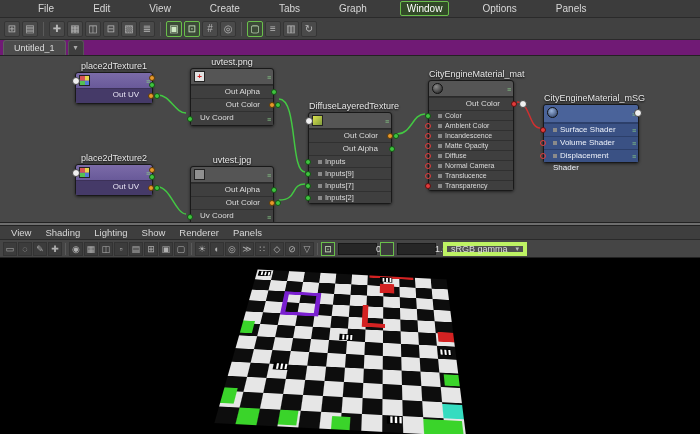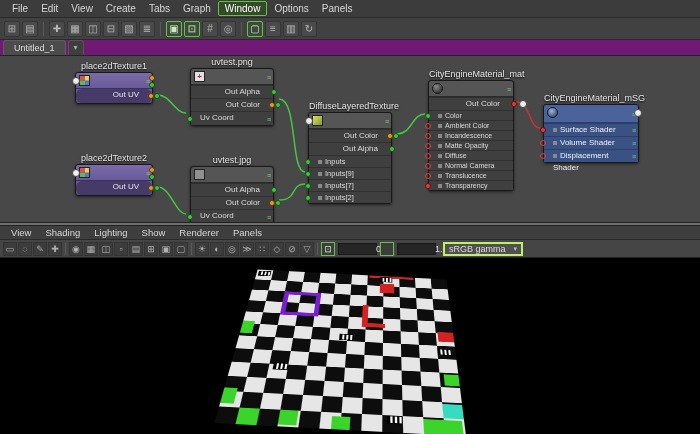--- a/index.html
+++ b/index.html
@@ -2,21 +2,21 @@
 <html><head>
 <meta charset="utf-8">
 <style>
   * { box-sizing: border-box; margin: 0; padding: 0; }
   html,body { width:700px; height:434px; overflow:hidden; }
   body { font-family:"Liberation Sans", sans-serif; background:#3a3a3a; }
   .app { position:relative; width:700px; height:434px; background:#3a3a3a; }
 
   
   .menubar { height:18px; background:#3c3c3c; border-bottom:1px solid #2a2a2a; display:flex; align-items:center; padding-left:6px; gap:1px; }
-  .menu-item { font-size:10px; color:#d8d8d8; padding:1px 6px; border-radius:2px; }
+  .menu-item { font-size:10px; color:#d8d8d8; padding:1px 6px; border-radius:2px;margin-left:26px; }
   .menu-item.highlighted { border:1px solid #6abf4b; background:#324a28; color:#fff; }
 
   
   .toolbar { height:22px; background:#414141; border-bottom:1px solid #2a2a2a; display:flex; align-items:center; padding-left:4px; gap:2px; }
   .tb-icon { width:16px; height:16px; background:#4a4a4a; border:1px solid #353535; color:#b8b8b8; font-size:10px; line-height:14px; text-align:center; border-radius:2px; }
   .tb-icon.hl { border:1px solid #6abf4b; background:#3c4a38; color:#cfe8c4; }
   .tb-sep { width:1px; height:14px; background:#5a5a5a; margin:0 3px; }
 
   
   .tabbar { height:16px; background:#701a75; display:flex; align-items:flex-end; padding-left:3px; border-bottom:1px solid #232323; }
@@ -52,37 +52,37 @@
       linear-gradient(90deg,#d85454 50%,#e8d44e 50%) top / 100% 50% no-repeat,
       linear-gradient(90deg,#54c054 50%,#5478d8 50%) bottom / 100% 50% no-repeat; }
   .uvtest-swatch { background:#e2e2e2; }
   .default-swatch { background:#909090; }
   .diffuse-swatch { background:linear-gradient(135deg,#dde24e,#7f9c3c); }
   .mat-swatch { border-radius:50%; background:radial-gradient(circle at 35% 30%, #8a8a8a, #1c1c1c); border-color:#111; }
   .msg-swatch { border-radius:50%; background:radial-gradient(circle at 40% 32%, #9ab4dd, #24365c); border-color:#111; }
 
   .p2d { background:linear-gradient(#7b6ba8,#56488a); }
   .p2d .node-header { background:transparent; border-bottom:1px solid #3c3158; }
-  .p2d .nrow { background:#453a68; color:#e8e4f4; border-top:none;border-radius:6px; }
+  .p2d .nrow { background:#453a68; color:#e8e4f4; border-top:none; }
   .msg { background:#41598c; }
   .msg .node-header { height:18px; background:#4a639a; border-bottom:1px solid #2c3f6a; }
   .msg .nrow { background:#3a5184; color:#eef2fa; border-top:1px solid #2c3f6a; }
 
   
   .vp-divider { height:4px; background:#6e6e6e; border-top:1px solid #222; border-bottom:1px solid #222; }
 
   
   .vp-menubar { height:14px; background:#3e3e3e; display:flex; align-items:center; padding-left:4px; border-bottom:1px solid #2a2a2a; }
   .vp-menu-item { font-size:9.5px; color:#d8d8d8; padding:0 7px; }
   .vp-toolbar { height:18px; background:#454545; display:flex; align-items:center; gap:1px; padding-left:3px; border-bottom:1px solid #222; }
   .vp-icon { width:14px; height:14px; background:#3c3c3c; border:1px solid #333; color:#b0b0b0; font-size:9px; line-height:12px; text-align:center; flex:none; }
   .vp-icon.bracket { border:1px solid #6abf4b; color:#cde8c0; }
   .vp-sep { width:1px; height:12px; background:#5a5a5a; margin:0 2px; flex:none; }
   .vp-field { width:32px; height:12px; background:#262626; border:1px solid #191919; color:#ddd; font-size:9px; line-height:10px; text-align:center; margin:0 2px; flex:none;padding-left:37px; }
-  .vp-dropdown { display:flex; align-items:center; height:14px; background:#505050; border:2px solid #bef264; margin-left:4px; padding:0 4px; color:#ddd; font-size:9px; gap:8px; flex:none; }
+  .vp-dropdown { display:flex; align-items:center; height:14px; background:#505050; border:4px solid #bef264; margin-left:4px; padding:0 4px; color:#ddd; font-size:9px; gap:8px; flex:none; }
   .vp-dropdown .arrow { font-size:7px; color:#bbb; }
 
   
   .viewport { position:relative; height:176px; background:#000; overflow:hidden; }
   .board-wrap { position:absolute; left:222px; top:-42px; width:250px; height:250px; perspective:620px; perspective-origin:55% 10%; transform:rotate(3deg); }
   .board { position:relative; width:216px; height:216px; margin:17px;
     transform:rotateX(55deg);
     background-color:#e6e6e6;
     background-image:
       linear-gradient(45deg,#0d0d0d 25%,transparent 25%,transparent 75%,#0d0d0d 75%),

